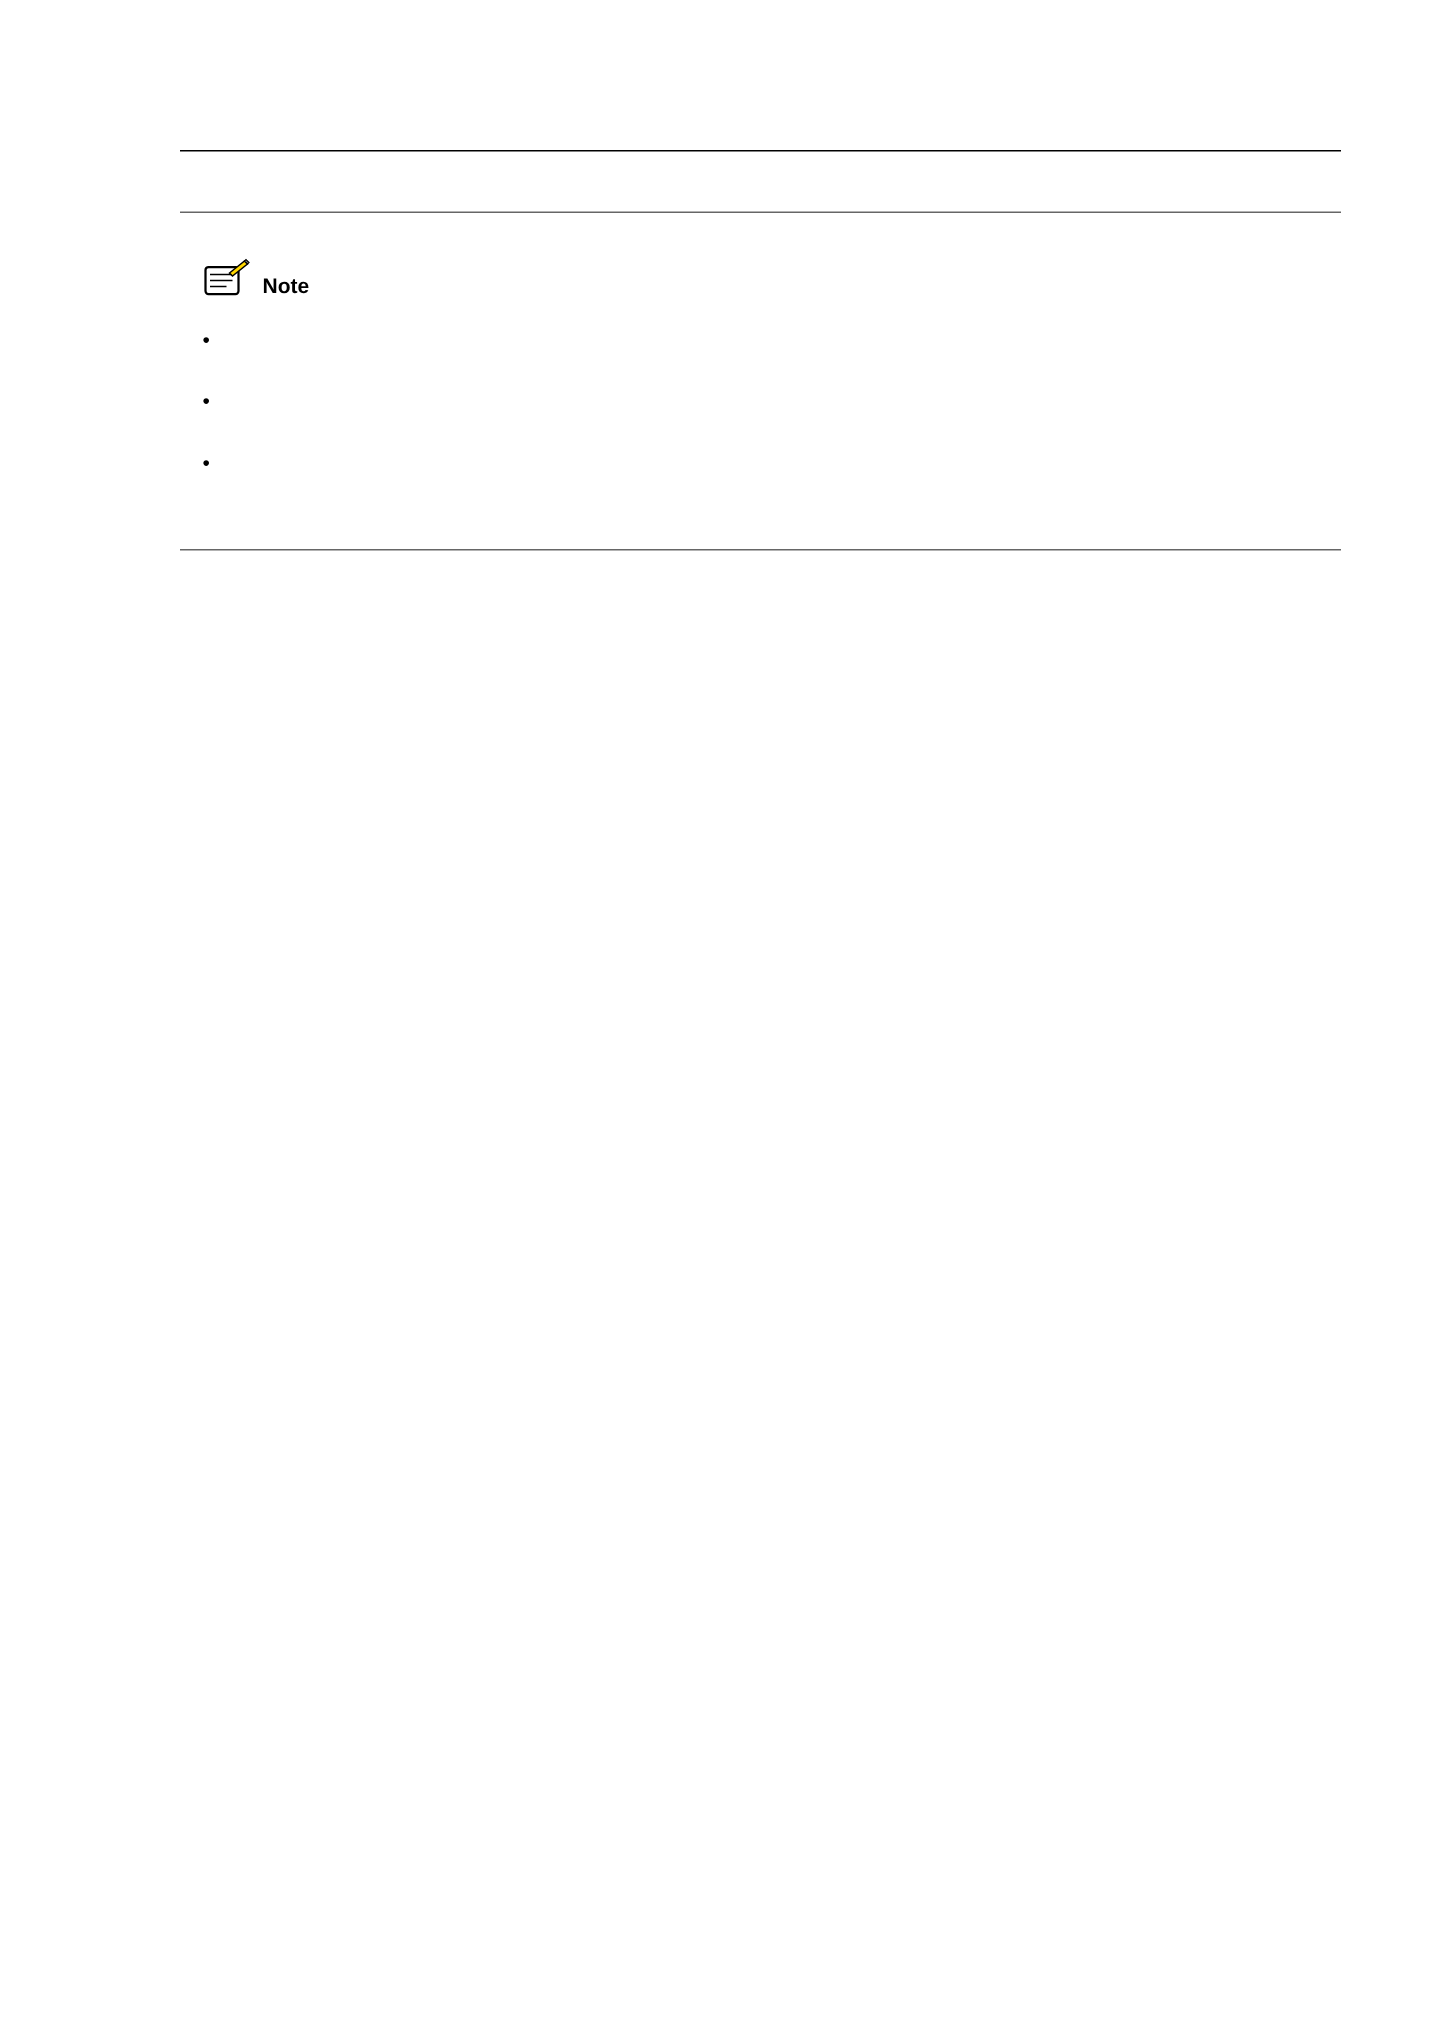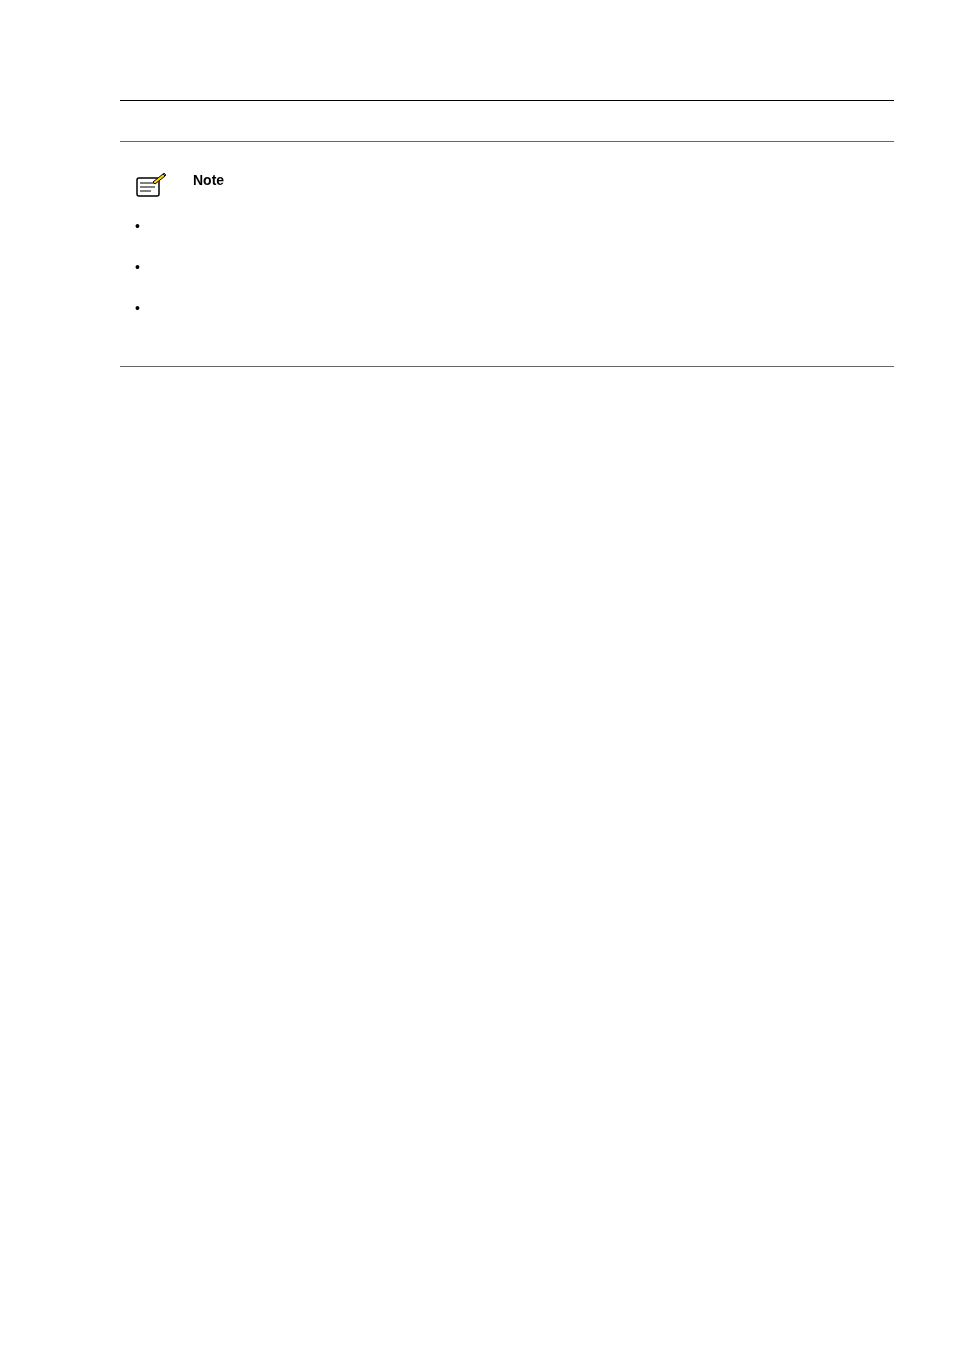--- a/index.html
+++ b/index.html
@@ -22,24 +22,23 @@
       margin-bottom: 40px;
     }
     .hr-inner-top {
       border: none;
       border-top: 1px solid #666;
       margin-left: 60px;
       margin-bottom: 30px;
     }
     .note-header {
       display: flex;
-      align-items: flex-start;
+      align-items: flex-end;
       margin-left: 75px;
       margin-bottom: 20px;
-      gap: 18px;
     }
     .note-icon {
       width: 32px;
       height: 26px;
       margin-right: 8px;
     }
     .note-label {
       font-weight: bold;
       font-size: 14px;
     }

